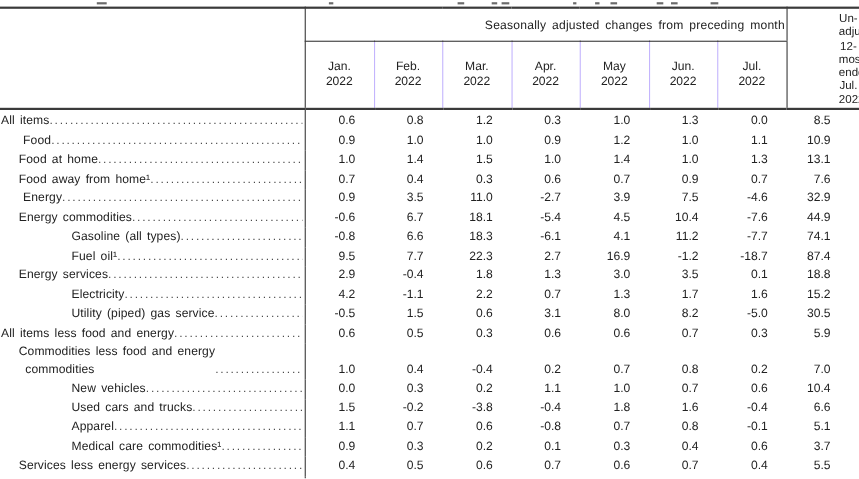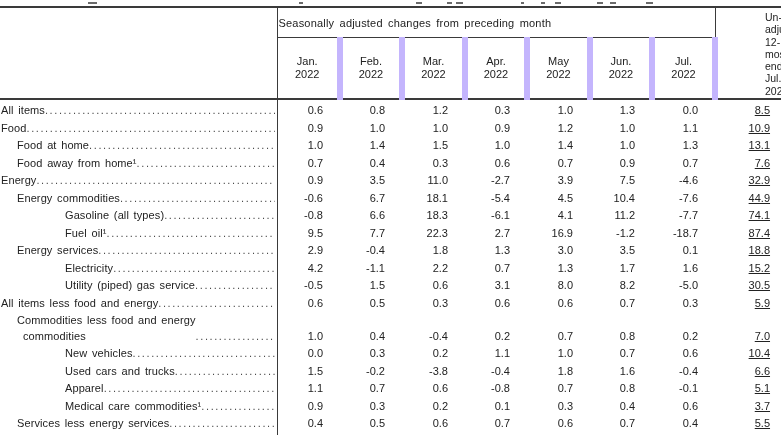--- a/index.html
+++ b/index.html
@@ -23,25 +23,25 @@
     table-layout: fixed;
     border-top: 2px solid #3a3a3a;
     border-bottom: 2px solid #3a3a3a;
   }
   th, td { margin:0; font-weight:normal; }
 
   
   th.corner  { border-right:1px solid #3a3a3a; border-bottom:2px solid #3a3a3a; }
   th.banner  {
     height:21px; border-bottom:1px solid #3a3a3a;
-    font-size:11px; text-align:left; vertical-align:middle;
+    font-size:11px; text-align:right; vertical-align:middle;
     letter-spacing:.2px; word-spacing:2px;
   }
   th.month   {
-    height:45px; border-left:1px solid #3a3a3a; border-right:6px solid #c4b5fd;
+    height:45px; border-left:1px solid #3a3a3a; border-right:1px solid #c4b5fd;
     border-bottom:2px solid #3a3a3a;
     font-size:11px; line-height:13.5px; text-align:center; vertical-align:middle;
     white-space:pre-line;
   }
   th.unadj   {
     border-left:1px solid #3a3a3a; border-bottom:2px solid #3a3a3a;
     font-size:10.5px; line-height:12.3px; text-align:center; vertical-align:top;
     padding-top:3px; white-space:pre-line;padding-left:47px;
   }
 
@@ -51,26 +51,26 @@
   tbody tr:last-child  td { padding-bottom:7px; }
 
   td.lbl-cell { border-right:1px solid #3a3a3a; padding-right:2px; }
   .lbl  { display:flex; align-items:stretch; }
   .txt  { white-space:pre-line; padding-left:6px; text-indent:-6px; letter-spacing:.1px; word-spacing:1.5px; }
   .dots { flex:1; min-width:0; overflow:hidden; white-space:nowrap;
           align-self:flex-end; color:#4a4a4a; letter-spacing:1.6px; }
   .dots::after { content:"..................................................................................."; }
 
   .ind-0 .txt { }
-  .ind-1 .txt { }
+  .ind-1 .txt { margin-left:20px; }
   .ind-2 .txt { margin-left:16px; }
   .ind-3 .txt { margin-left:64px; }
 
   td.val      { text-align:right; padding-right:17px; }
-  td.val.last { padding-right:11px;text-decoration:underline; }
+  td.val.last { padding-right:26px; }
 </style>
 </head>
 <body>
 
 <div class="screen">
 
   <div class="frags">
     <i style="left:88px;width:9px"></i>
       <i style="left:299px;width:4px"></i>
     <i style="left:416px;width:6px"></i>

